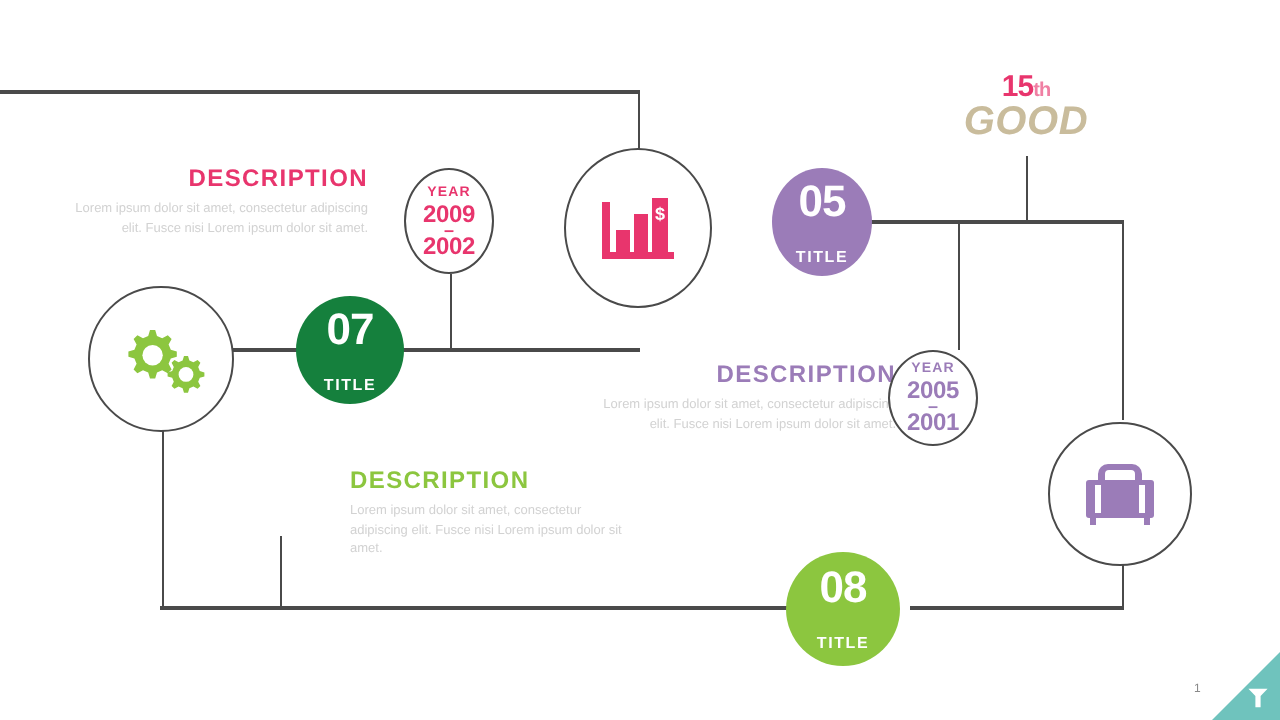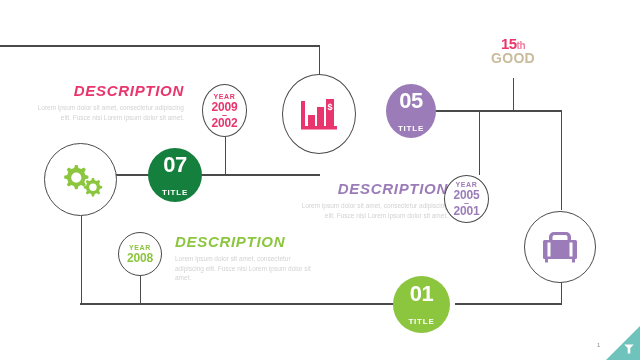--- a/index.html
+++ b/index.html
@@ -91,25 +91,24 @@
     font-weight: bold;
     letter-spacing: 0.8px;
     margin-top: 13px;
   }
 
   
   .desc {
     position: absolute;
   }
   .desc-head {
-    font-size: 15px;
+    font-size: 12px;
     font-weight: bold;
     letter-spacing: 0.7px;
     margin-bottom: 4px;
-    font-style: italic;
   }
   .desc-body {
     font-size: 6.5px;
     line-height: 9.5px;
     color: #d2d2d2;
   }
   .ta-right { text-align: right; }
   .ta-left  { text-align: left; }
 
   
@@ -121,24 +120,25 @@
   .hdr-line1 { letter-spacing: -0.5px; }
   .hdr-num {
     font-size: 15px;
     font-weight: bold;
   }
   .hdr-suffix {
     font-size: 10px;
     font-weight: bold;
   }
   .hdr-line2 {
-    font-size: 14px;
+    font-size: 20px;
     font-weight: bold;
     letter-spacing: 0.3px;
     margin-top: -1px;
+    font-style: italic;
   }
 
   
   #corner {
     position: absolute;
     right: 0;
     bottom: 0;
     width: 34px;
     height: 34px;
   }
@@ -275,32 +275,28 @@
                  a2 2 0 0 0 -2 2 v3 H9 V7 a5 5 0 0 1 5-5 z"></path>
         <rect x="3" y="10" width="34" height="19" rx="1.5"></rect>
         <rect x="7.5" y="12.5" width="3" height="14" fill="#ffffff"></rect>
         <rect x="29.5" y="12.5" width="3" height="14" fill="#ffffff"></rect>
         <rect x="5" y="29" width="3" height="3.5"></rect>
         <rect x="32" y="29" width="3" height="3.5"></rect>
       </g>
     </svg>
   </div>
 
-  <div class="year-circle" style="left:118px; top:232px; width:44px; height:44px; color:#8CC63F;">
-    <div class="year-label">YEAR</div>
-    <div class="year-a">2008</div>
-  </div>
 
   <div class="desc ta-left" style="left:175px; top:233px; width:140px;">
     <div class="desc-head" style="color:#8CC63F;">DESCRIPTION</div>
     <div class="desc-body">Lorem ipsum dolor sit amet, consectetur adipiscing elit. Fusce nisi Lorem ipsum dolor sit amet.</div>
   </div>
 
   <div class="badge" style="left:393px; top:276px; width:57px; height:57px; background:#8CC63F;">
-    <div class="badge-num">01</div>
+    <div class="badge-num">08</div>
     <div class="badge-title">TITLE</div>
   </div>
 
   <div id="corner">
     <div id="corner-tri"></div>
     <div id="page-num">1</div>
     <svg id="corner-glyph" viewBox="0 0 12 12">
       <path d="M1.2 1.4 h9.6 l-3.5 3.6 v5.6 h-2.6 V5.0 z" fill="#ffffff"></path>
     </svg>
   </div>

